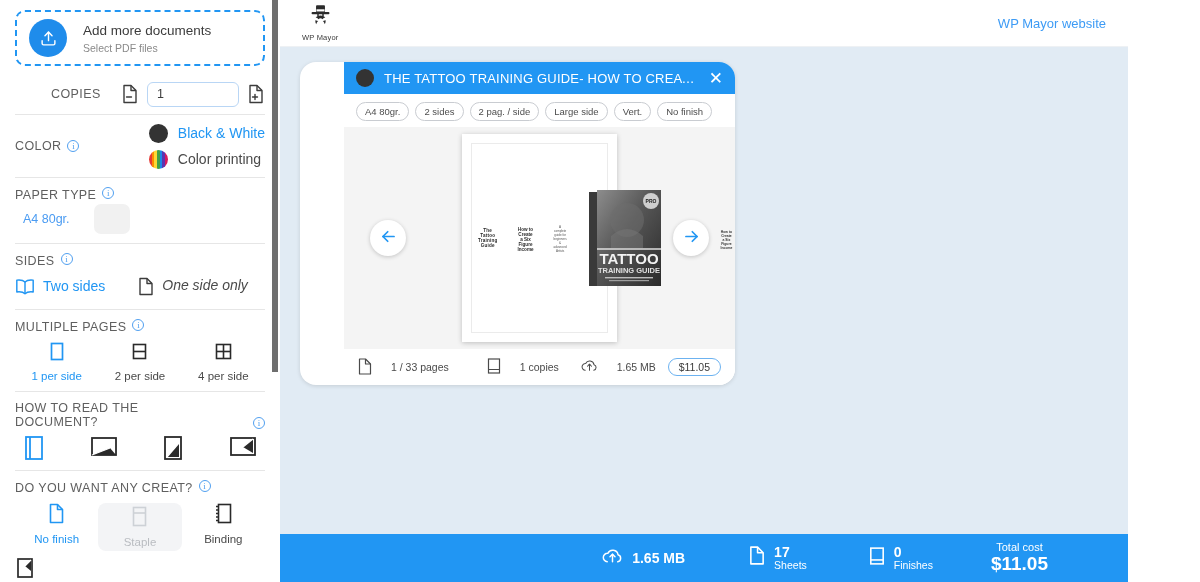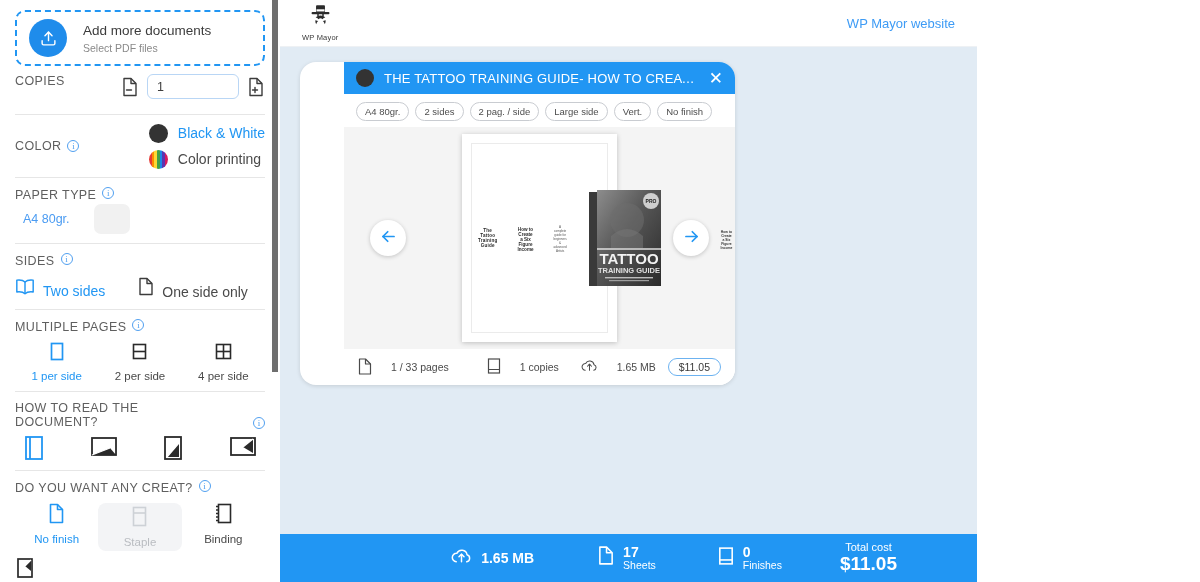--- a/index.html
+++ b/index.html
@@ -2,21 +2,21 @@
 <html><head>
 <meta charset="utf-8">
 <style>
   * { box-sizing: border-box; margin: 0; padding: 0; }
   html, body {
     width: 1200px; height: 582px;
     font-family: "Liberation Sans", sans-serif;
     overflow: hidden;
     background: #ffffff;
   }
-  #app { position: relative; width: 977px; height: 582px; display: flex; }
+  #app { position: relative; width: 1128px; height: 582px; display: flex; }
 
   
   .sidebar {
     width: 280px; height: 582px;
     background: #ffffff;
     position: relative;
     overflow: hidden;
     flex: 0 0 280px;
   }
   .sidebar-inner { padding: 0 15px; }
@@ -50,21 +50,21 @@
   }
   .info-i {
     display: inline-flex; width: 12px; height: 12px; border-radius: 50%;
     border: 1px solid #51a0f0; color: #51a0f0;
     font-size: 9px; line-height: 10px; align-items: center; justify-content: center;
     margin-left: 6px; vertical-align: middle; font-family: "Liberation Serif", serif;
     cursor: pointer;
   }
 
   
-  .copies-row { display: flex; align-items: flex-start; height: 40px; }
+  .copies-row { display: flex; align-items: center; height: 40px; margin-left: 36px; }
   .copies-row .sec-label { flex: 0 0 auto; }
   .copies-ctrl { display: flex; align-items: center; margin-left: auto; gap: 8px; }
   .copies-input {
     width: 92px; height: 25px; border: 1px solid #b9d6f5; border-radius: 6px;
     font-size: 12.5px; color: #3e3e3e; padding-left: 9px;
     font-family: "Liberation Sans", sans-serif; outline: none; background:#fff;
   }
   .icon-btn { background: none; border: none; cursor: pointer; padding: 0; line-height: 0; }
 
   
@@ -83,22 +83,22 @@
   .sec-title-row { display: flex; align-items: flex-start; }
   .sec-title-row .sec-label { line-height: 17px; }
 
   .paper-val { font-size: 12.5px; color: #4a9bf2; margin: 7px 0 0 8px; display: inline-block; }
   .paper-skeleton {
     display: inline-block; width: 36px; height: 30px; border-radius: 7px;
     background: #f1f1f1; margin-left: 20px; vertical-align: middle;
   }
 
   .opt-inline { display: flex; align-items: center; gap: 9px; margin-top: 7px; }
-  .opt-inline .grp { display: flex; align-items: flex-end; gap: 8px; cursor: pointer; }
-  .opt-inline .grp + .grp { margin-left: 24px; }
+  .opt-inline .grp { display: flex; align-items: flex-start; gap: 8px; cursor: pointer; }
+  .opt-inline .grp + .grp { margin-left: 24px; font-style: italic; }
 
   .tiles { display: flex; margin-top: 6px; }
   .tile {
     flex: 1; display: flex; flex-direction: column; align-items: center;
     gap: 5px; cursor: pointer;
   }
   .tile .tlabel { font-size: 11.5px; color: #4a4a4a; white-space: nowrap; }
   .tile.sel .tlabel { color: #2196f3; }
   .tile.disabled { background: #f3f4f6; border-radius: 8px; padding: 3px 0; }
   .tile.disabled .tlabel { color: #b9bcc1; }

